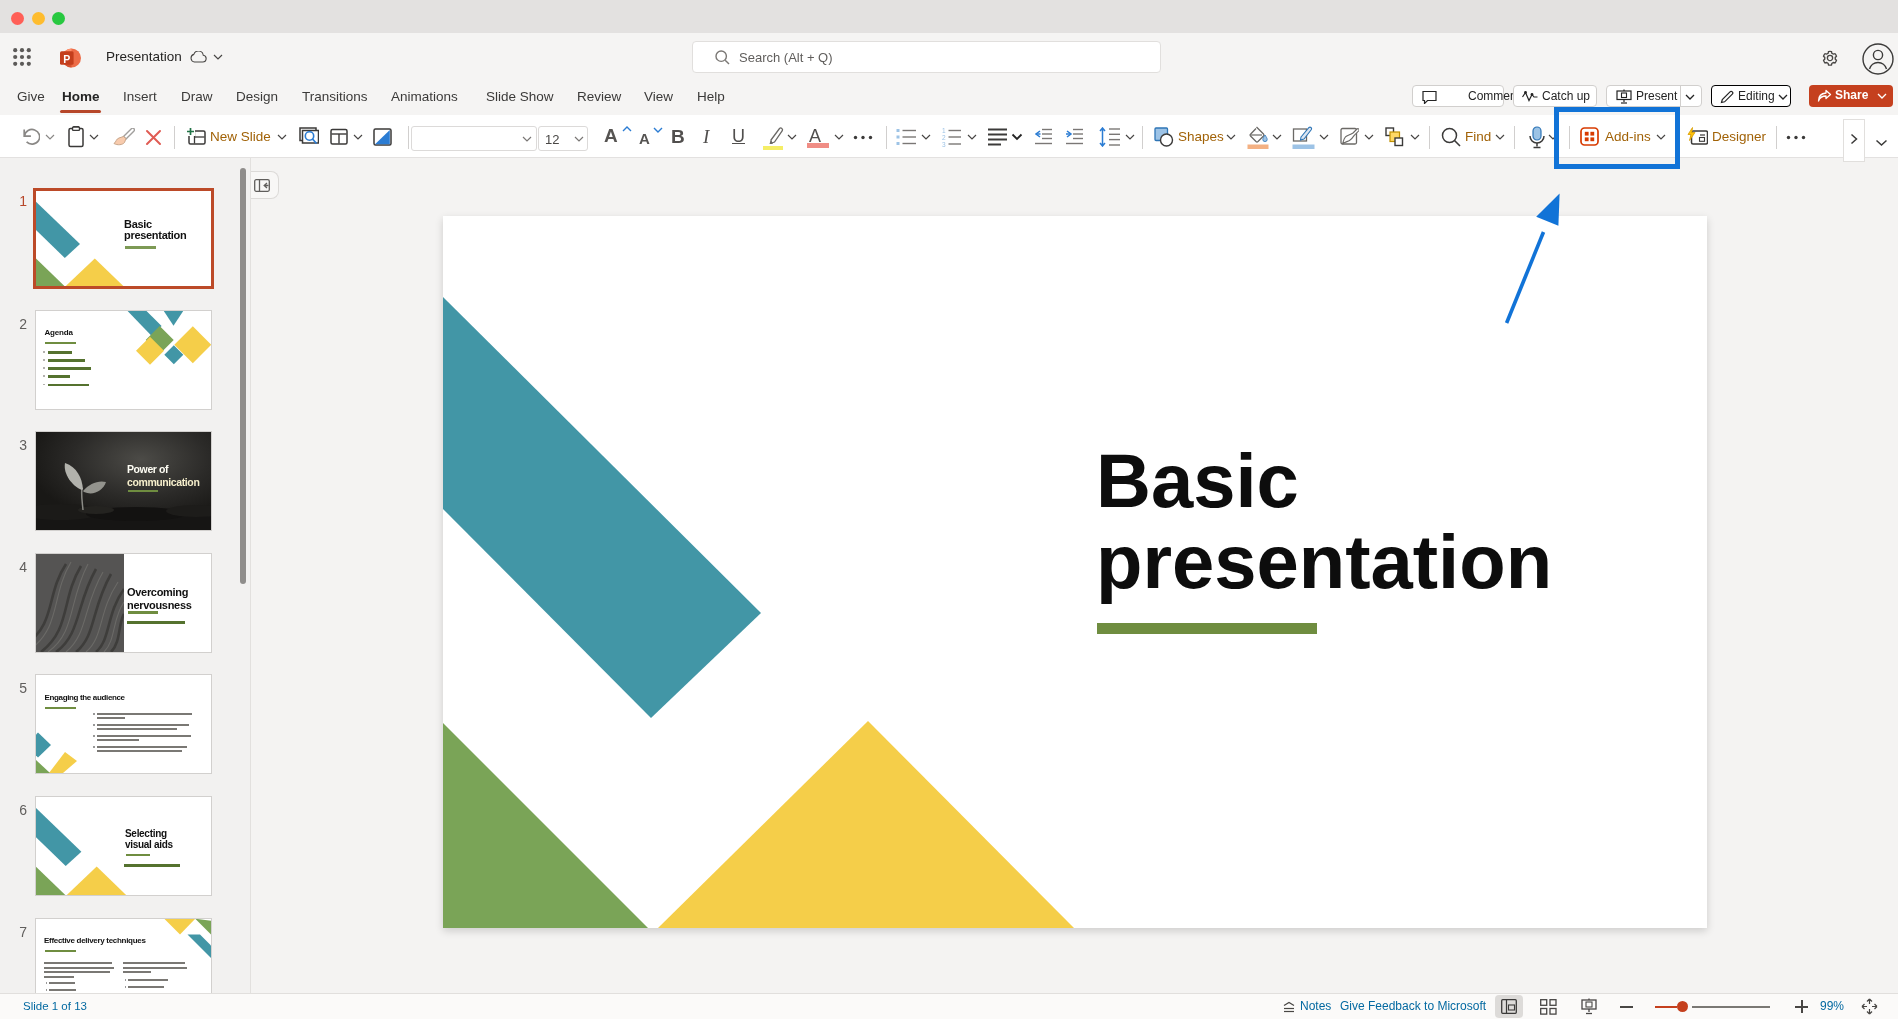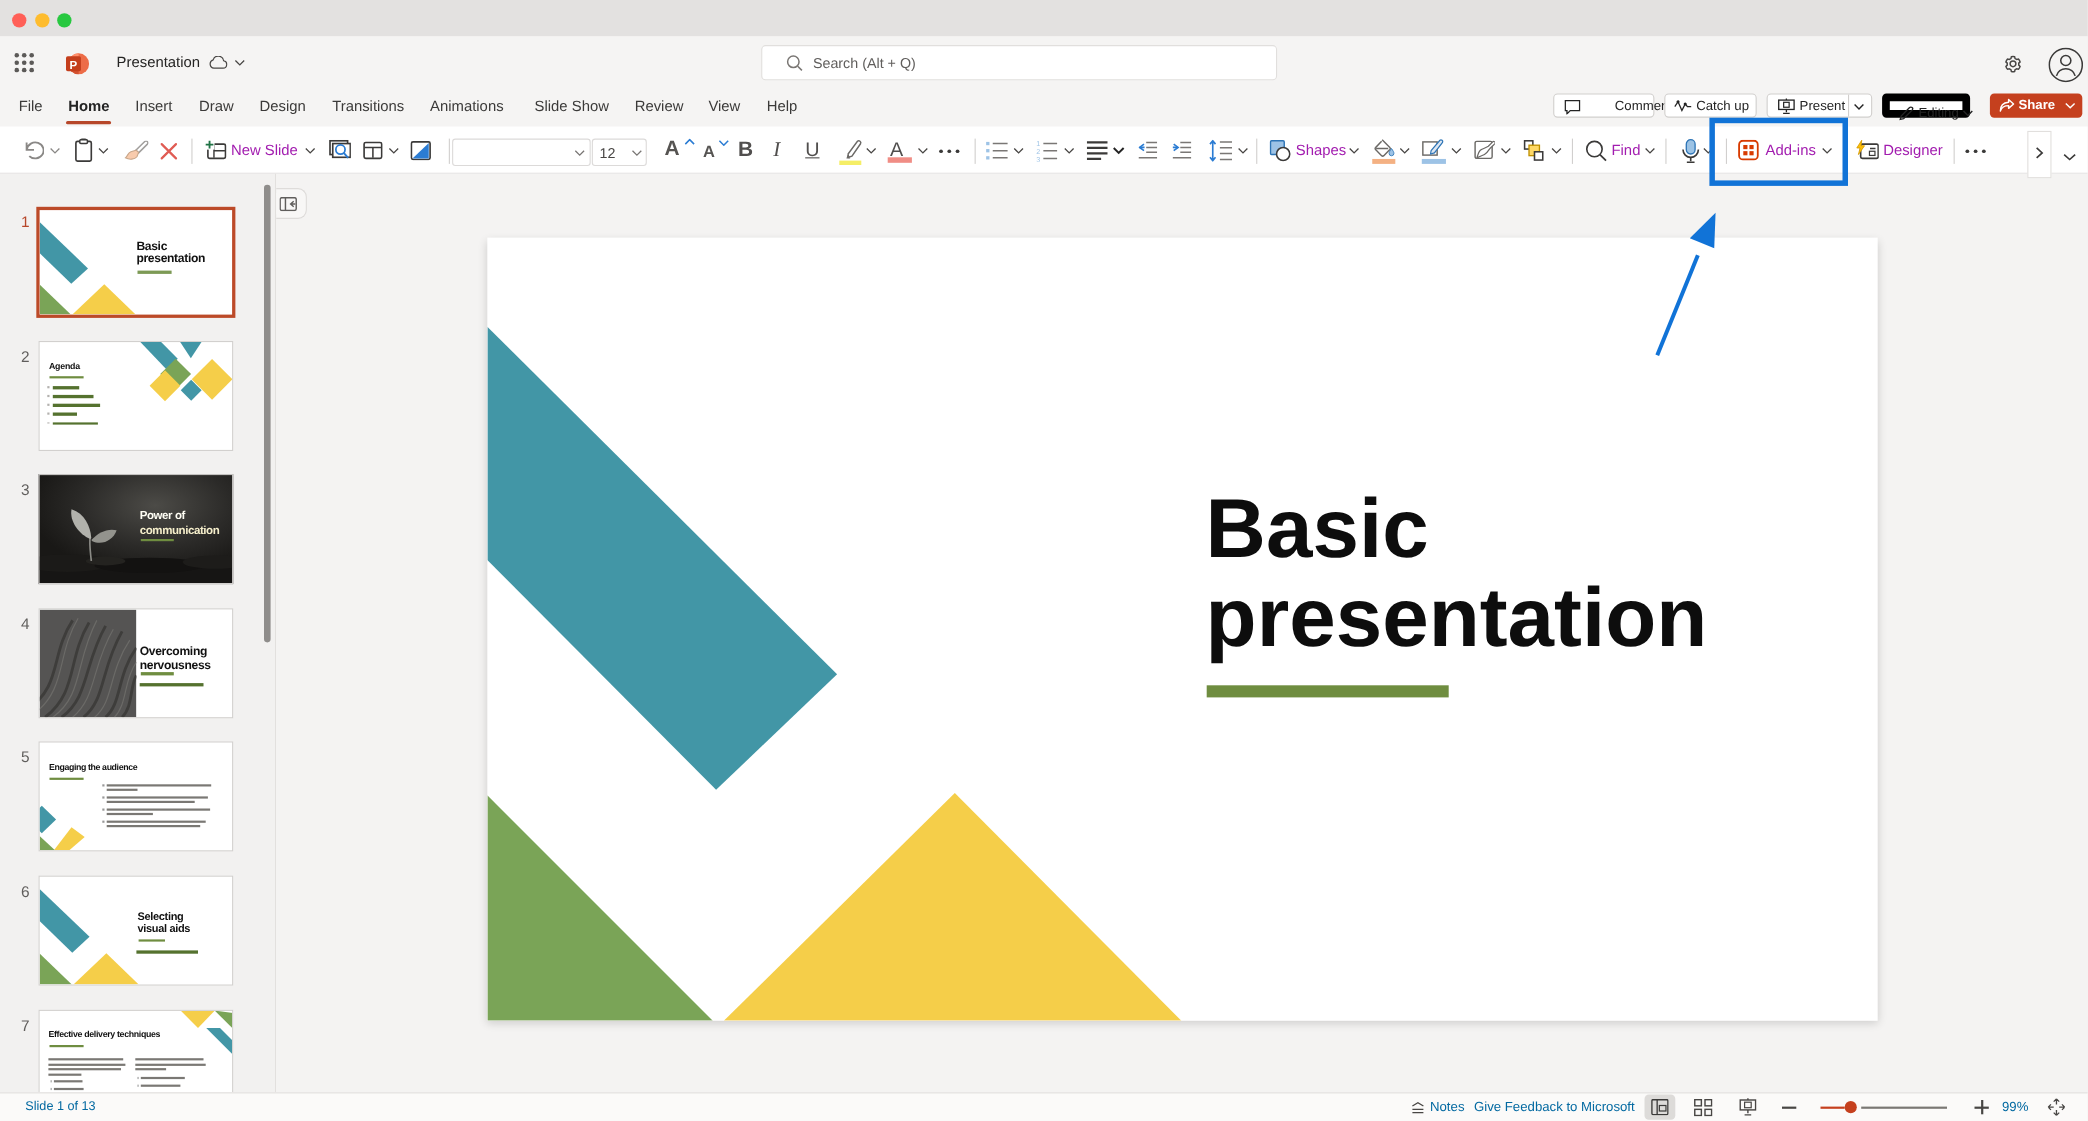--- a/index.html
+++ b/index.html
@@ -1,21 +1,21 @@
 <!DOCTYPE html>
 <html><head>
 <meta charset="utf-8">
 <style>
   * { margin:0; padding:0; box-sizing:border-box; }
   html,body { width:1898px; height:1019px; overflow:hidden; }
   body { font-family:"Liberation Sans", sans-serif; position:relative; background:#f2f1f0; }
   .abs { position:absolute; white-space:nowrap; }
   .sep { position:absolute; width:1px; background:#d1cfce; }
   svg { display:block; }
-  .lbl { color:#a21caf; font-size:13.5px; }
+  .lbl { color:#a16207; font-size:13.5px; }
 </style>
 </head>
 <body>
 
 <div class="abs" style="left:0;top:0;width:1898px;height:33px;background:#e3e1e0;">
   <div class="abs" style="left:11px;top:12px;width:13px;height:13px;border-radius:50%;background:#ff5f57;"></div>
   <div class="abs" style="left:32px;top:12px;width:13px;height:13px;border-radius:50%;background:#febc2e;"></div>
   <div class="abs" style="left:52px;top:12px;width:13px;height:13px;border-radius:50%;background:#28c840;"></div>
 </div>
 
@@ -65,21 +65,21 @@
   </svg>
 
   <svg class="abs" style="left:1862px;top:10px;" width="32" height="32" viewBox="0 0 32 32">
     <circle cx="16" cy="16" r="15" fill="none" stroke="#3b3a39" stroke-width="1.4"></circle>
     <circle cx="16" cy="12" r="4.6" fill="none" stroke="#3b3a39" stroke-width="1.4"></circle>
     <path d="M7.5 26 a8.8 8.8 0 0 1 17 0" fill="none" stroke="#3b3a39" stroke-width="1.4"></path>
   </svg>
 </div>
 
 <div class="abs" id="menubar" style="left:0;top:80px;width:1898px;height:35px;background:#f5f4f3;font-size:13.5px;color:#3b3a39;">
-  <div class="abs" style="left:17px;top:9px;">File</div>
+  <div class="abs" style="left:17px;top:9px;">Give</div>
   <div class="abs" style="left:62px;top:9px;font-weight:bold;color:#242424;">Home</div>
   <div class="abs" style="left:60px;top:30px;width:41px;height:3px;background:#b7472a;border-radius:2px;"></div>
   <div class="abs" style="left:123px;top:9px;">Insert</div>
   <div class="abs" style="left:181px;top:9px;">Draw</div>
   <div class="abs" style="left:236px;top:9px;">Design</div>
   <div class="abs" style="left:302px;top:9px;">Transitions</div>
   <div class="abs" style="left:391px;top:9px;">Animations</div>
   <div class="abs" style="left:486px;top:9px;">Slide Show</div>
   <div class="abs" style="left:577px;top:9px;">Review</div>
   <div class="abs" style="left:644px;top:9px;">View</div>
@@ -112,21 +112,21 @@
       <line x1="5" y1="14" x2="11" y2="14" stroke="#242424" stroke-width="1.2"></line>
       <line x1="8" y1="0.5" x2="8" y2="2" stroke="#242424" stroke-width="1.2"></line>
     </svg>
     <div class="abs" style="left:29px;top:3px;">Present</div>
     <div class="abs" style="left:73px;top:0px;width:1px;height:20px;background:#d1cfcd;"></div>
     <svg class="abs" style="left:78px;top:8px;" width="10" height="6" viewBox="0 0 10 6">
       <path d="M1 1 L5 5 L9 1" fill="none" stroke="#242424" stroke-width="1.3"></path>
     </svg>
   </div>
 
-  <div class="abs" style="left:1711px;top:0;width:80px;height:22px;background:#fff;border:7px solid #000000;border-radius:4px;">
+  <div class="abs" style="left:1711px;top:0;width:80px;height:22px;background:#fff;border:1px solid #000000;border-radius:4px;">
     <svg class="abs" style="left:8px;top:4px;" width="14" height="14" viewBox="0 0 14 14">
       <path d="M1.5 12.5 l.8-3 L10 1.8 a1.6 1.6 0 0 1 2.3 2.3 L4.6 11.8 Z" fill="none" stroke="#242424" stroke-width="1.2"></path>
     </svg>
     <div class="abs" style="left:26px;top:3px;">Editing</div>
     <svg class="abs" style="left:66px;top:8px;" width="10" height="6" viewBox="0 0 10 6">
       <path d="M1 1 L5 5 L9 1" fill="none" stroke="#242424" stroke-width="1.3"></path>
     </svg>
   </div>
 
   <div class="abs" style="left:1809px;top:0;width:84px;height:22px;background:#c5401e;border-radius:4px;color:#fff;">

